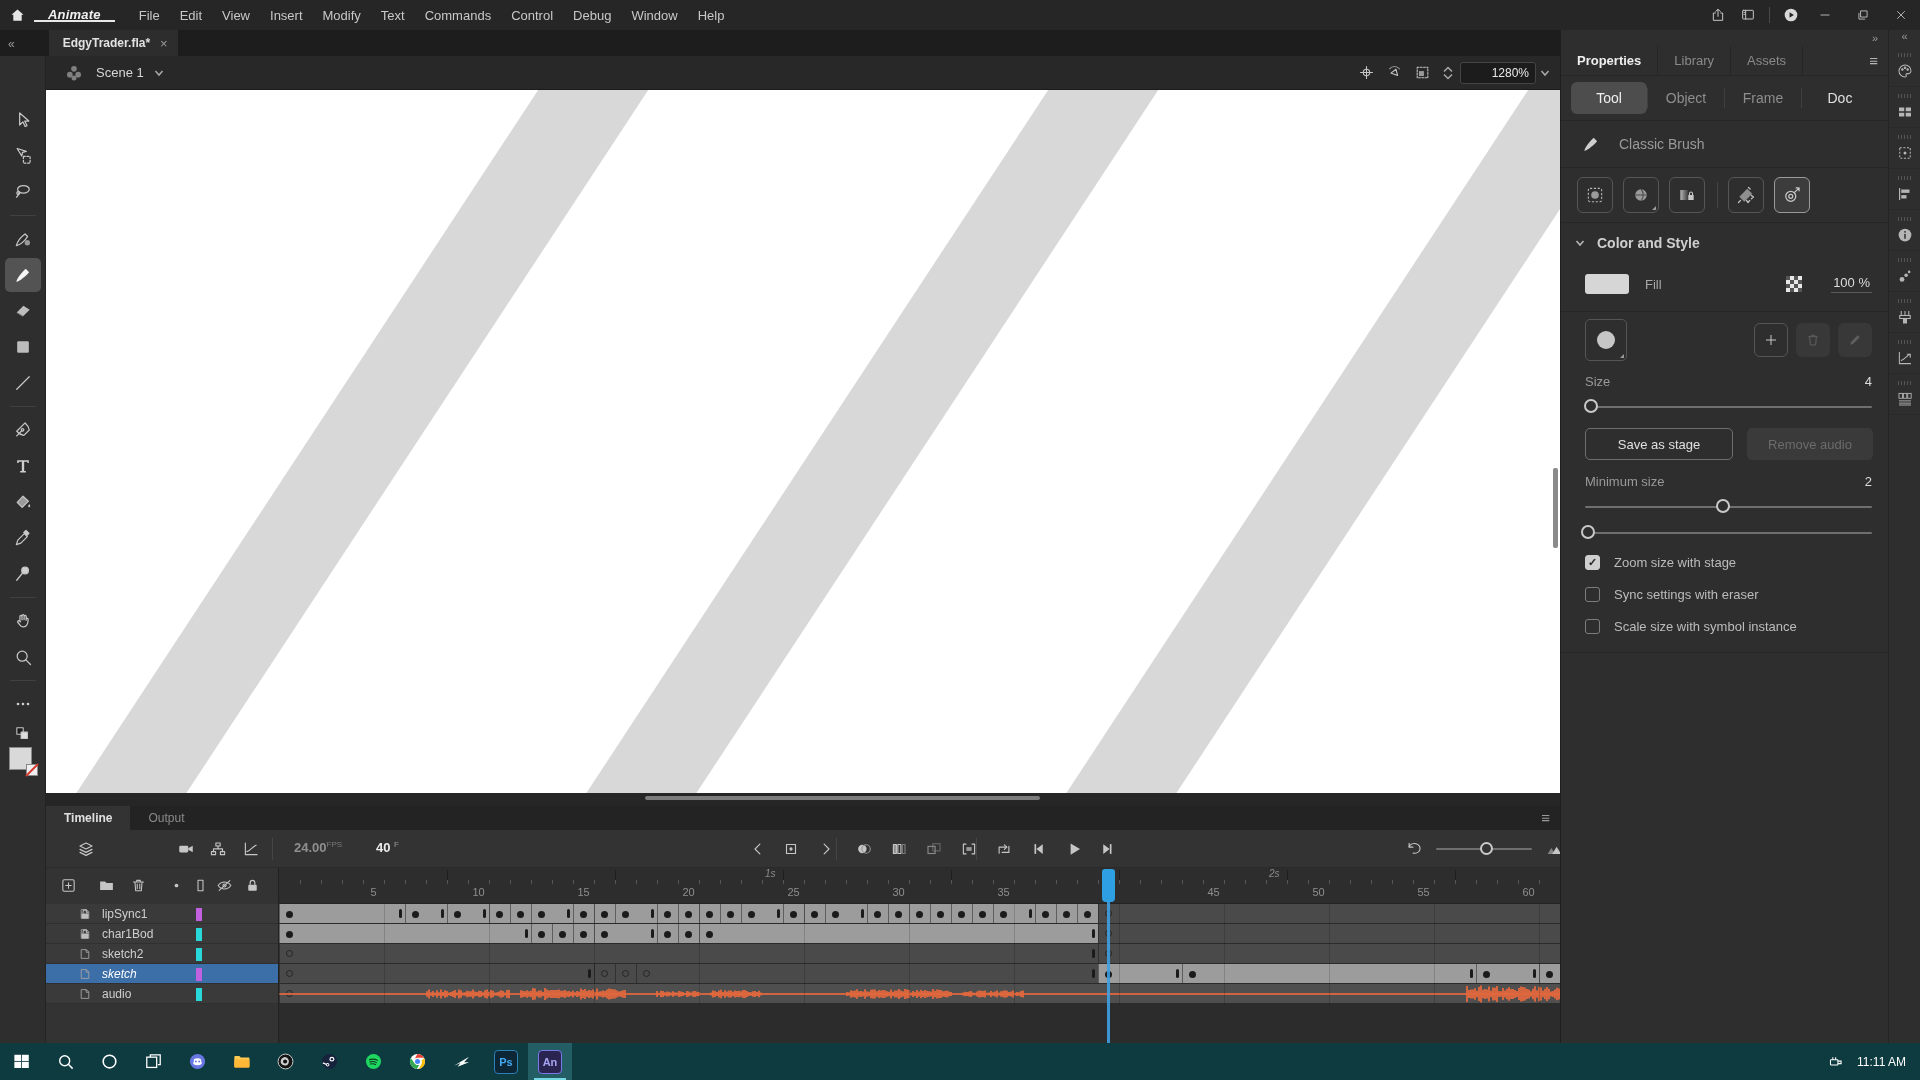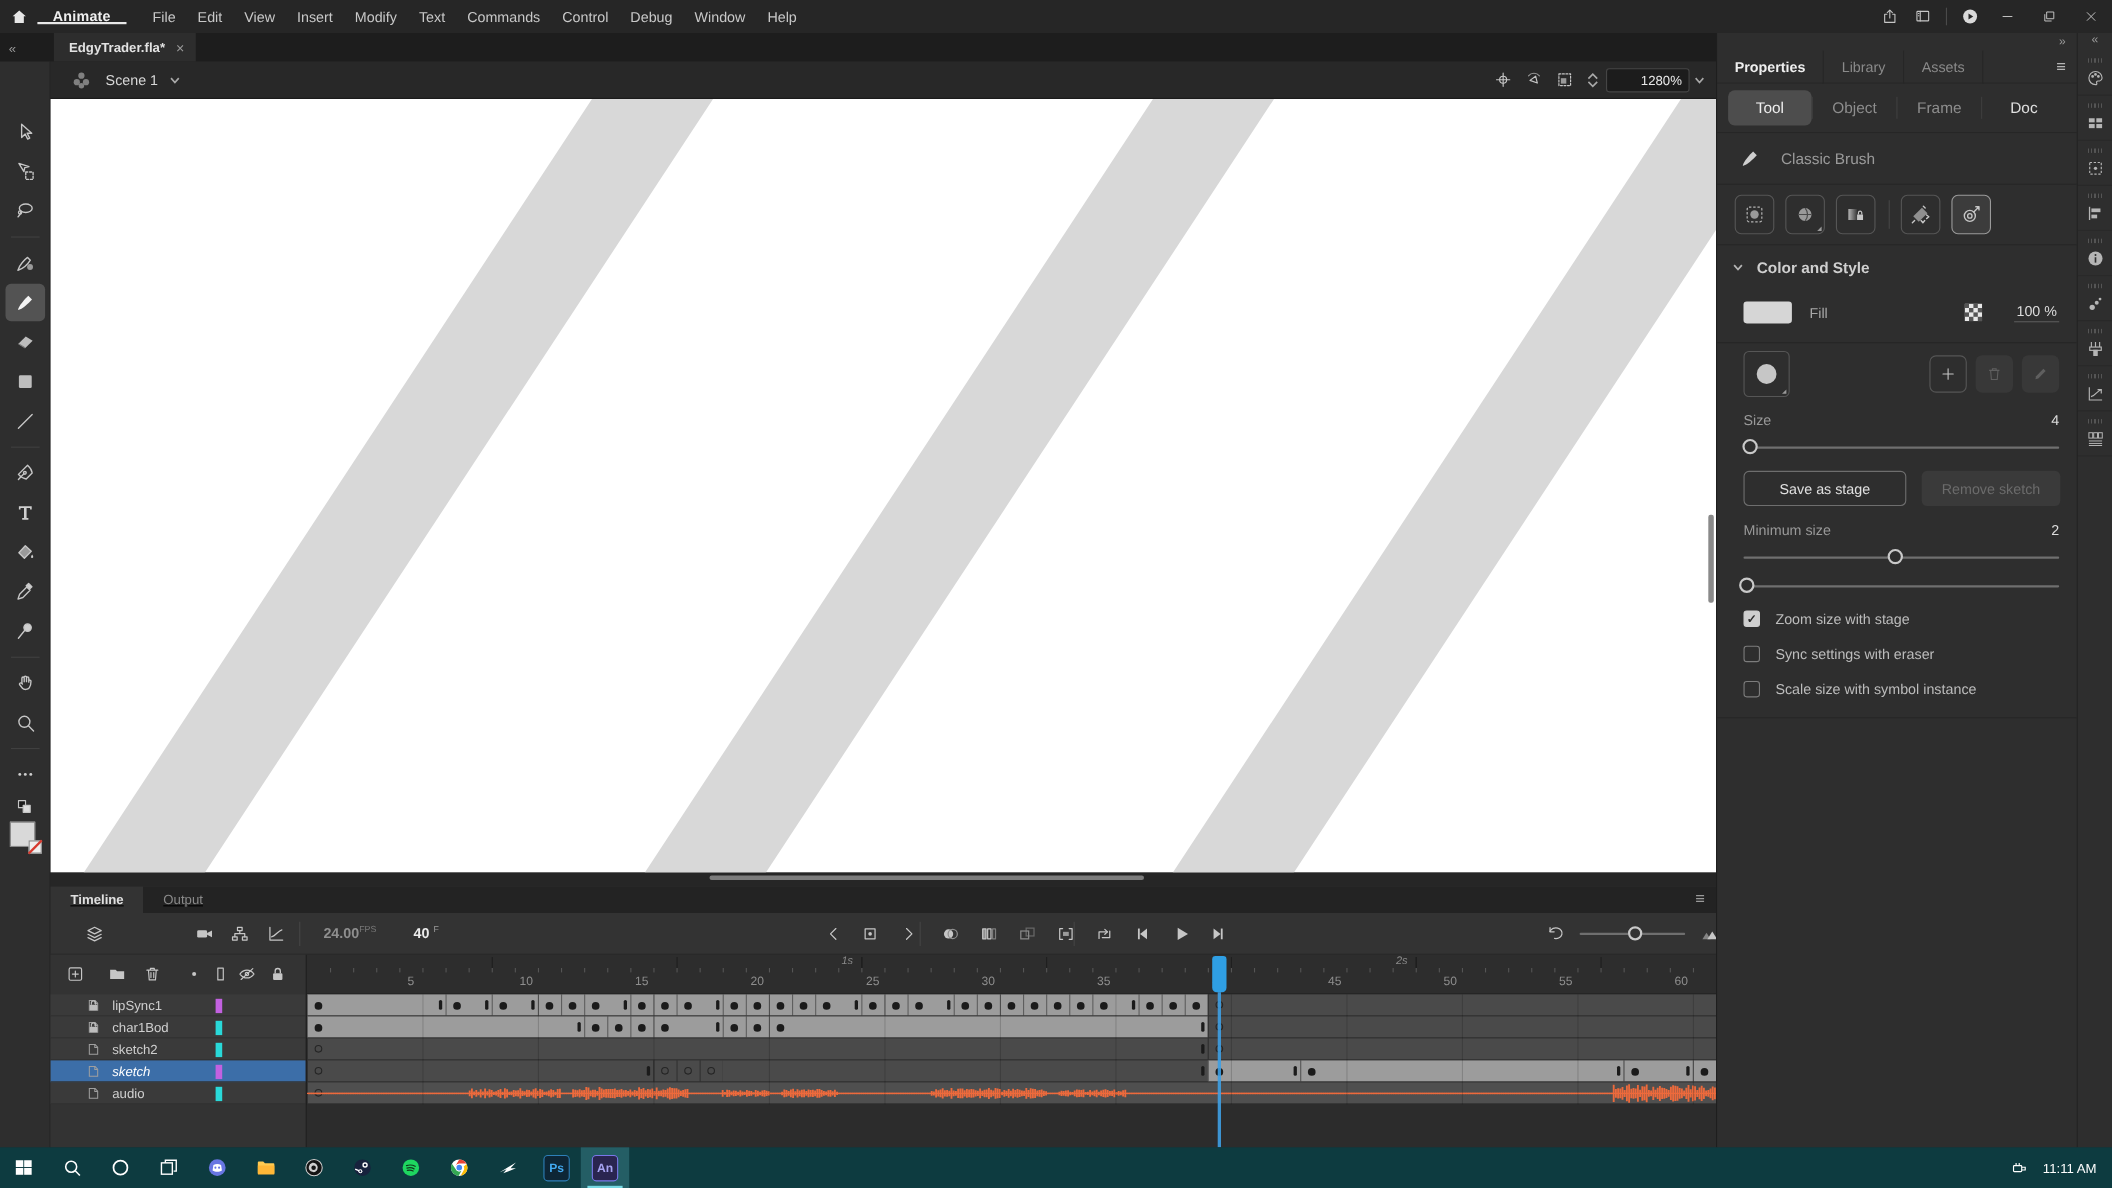--- a/index.html
+++ b/index.html
@@ -8,21 +8,21 @@
   #app { position:relative; width:1920px; height:1080px; }
   svg { display:block; }
   .ico svg { width:100%; height:100%; }
 
   
   .titlebar { position:absolute; left:0; top:0; width:1920px; height:30px;
     background:#262626; display:flex; align-items:center; z-index:30; }
   .home { width:34px; height:30px; display:flex; align-items:center; justify-content:center; }
   .home svg { width:17px; height:17px; }
   .app-tab { color:#f0f0f0; font-size:13px; padding:0 14px; height:14px; display:flex;
-    align-items:center; border-bottom:2px solid #e8e8e8; font-weight:bold; letter-spacing:.2px; }
+    align-items:center; border-bottom:2px solid #e8e8e8; font-weight:bold; letter-spacing:.2px;font-style:italic; }
   .menus { display:flex; align-items:center; margin-left:14px; }
   .menus span { color:#c8c8c8; font-size:13px; padding:0 10px; cursor:default; }
   .tb-right { margin-left:auto; display:flex; align-items:center; height:30px; }
   .tb-icon { width:30px; height:30px; display:flex; align-items:center; justify-content:center; }
   .tb-icon svg { width:16px; height:16px; }
   .tb-divider { width:1px; height:16px; background:#4a4a4a; margin:0 6px; }
   .win-btn { width:38px; height:30px; display:flex; align-items:center; justify-content:center; }
   .win-btn svg { width:14px; height:14px; }
 
   
@@ -76,21 +76,21 @@
   .s1 { left:268px; } .s2 { left:778px; } .s3 { left:1258px; }
   .hscroll { position:absolute; left:46px; top:794px; width:1514px; height:8px; }
   .hscroll .thumb { position:absolute; left:599px; top:2px; width:395px; height:4px; background:#7c7c7c;
     border-radius:2px; }
   .vscroll { position:absolute; left:1553px; top:468px; width:5px; height:80px; background:#8a8a8a;
     border-radius:2px; z-index:6; }
 
   
   .timeline { position:absolute; left:46px; top:806px; width:1514px; height:237px; background:#333333; }
   .tl-tabs { position:absolute; left:0; top:0; width:100%; height:24px; background:#232323;
-    display:flex; align-items:flex-end;text-decoration:underline; }
+    display:flex; align-items:flex-end; }
   .tl-tab { height:24px; padding:0 18px; font-size:12px; display:flex; align-items:center; color:#8a8a8a; }
   .tl-tab.active { background:#333333; color:#e0e0e0; font-weight:bold; }
   .tl-menu { position:absolute; right:10px; top:3px; color:#9a9a9a; font-size:15px; }
   .tl-toolbar { position:absolute; left:0; top:24px; width:100%; height:38px; border-bottom:1px solid #2a2a2a; }
   .tl-ic { position:absolute; top:7px; width:24px; height:24px; display:flex; align-items:center; justify-content:center; }
   .tl-ic svg { width:18px; height:18px; }
   .tl-sep { position:absolute; top:8px; width:1px; height:22px; background:#454545; }
   .fps-group { position:absolute; left:248px; top:10px; color:#8f8f8f; font-size:13px; font-weight:bold; }
   .fps-group sup { font-size:8px; color:#7a7a7a; font-weight:normal; }
   .frame-group { position:absolute; left:330px; top:10px; color:#ececec; font-size:13px; font-weight:bold; }
@@ -1086,21 +1086,21 @@
       <span class="param-label">Size</span>
       <span class="param-val">4</span>
     </div>
     <div class="slider-row">
       <span class="slider-track">
           <span class="slider-knob" id="knob-size" style="left: calc(2% - 7px);"></span>
         </span>
     </div>
     <div class="preset-row">
       <span class="btn primary">Save as stage</span>
-      <span class="btn disabled">Remove sketch</span>
+      <span class="btn disabled">Remove audio</span>
     </div>
     <div class="param-row">
       <span class="param-label">Minimum size</span>
       <span class="param-val">2</span>
     </div>
     <div class="slider-row">
       <span class="slider-track">
           <span class="slider-knob" id="knob-min" style="left: calc(48% - 7px);"></span>
         </span>
     </div>

